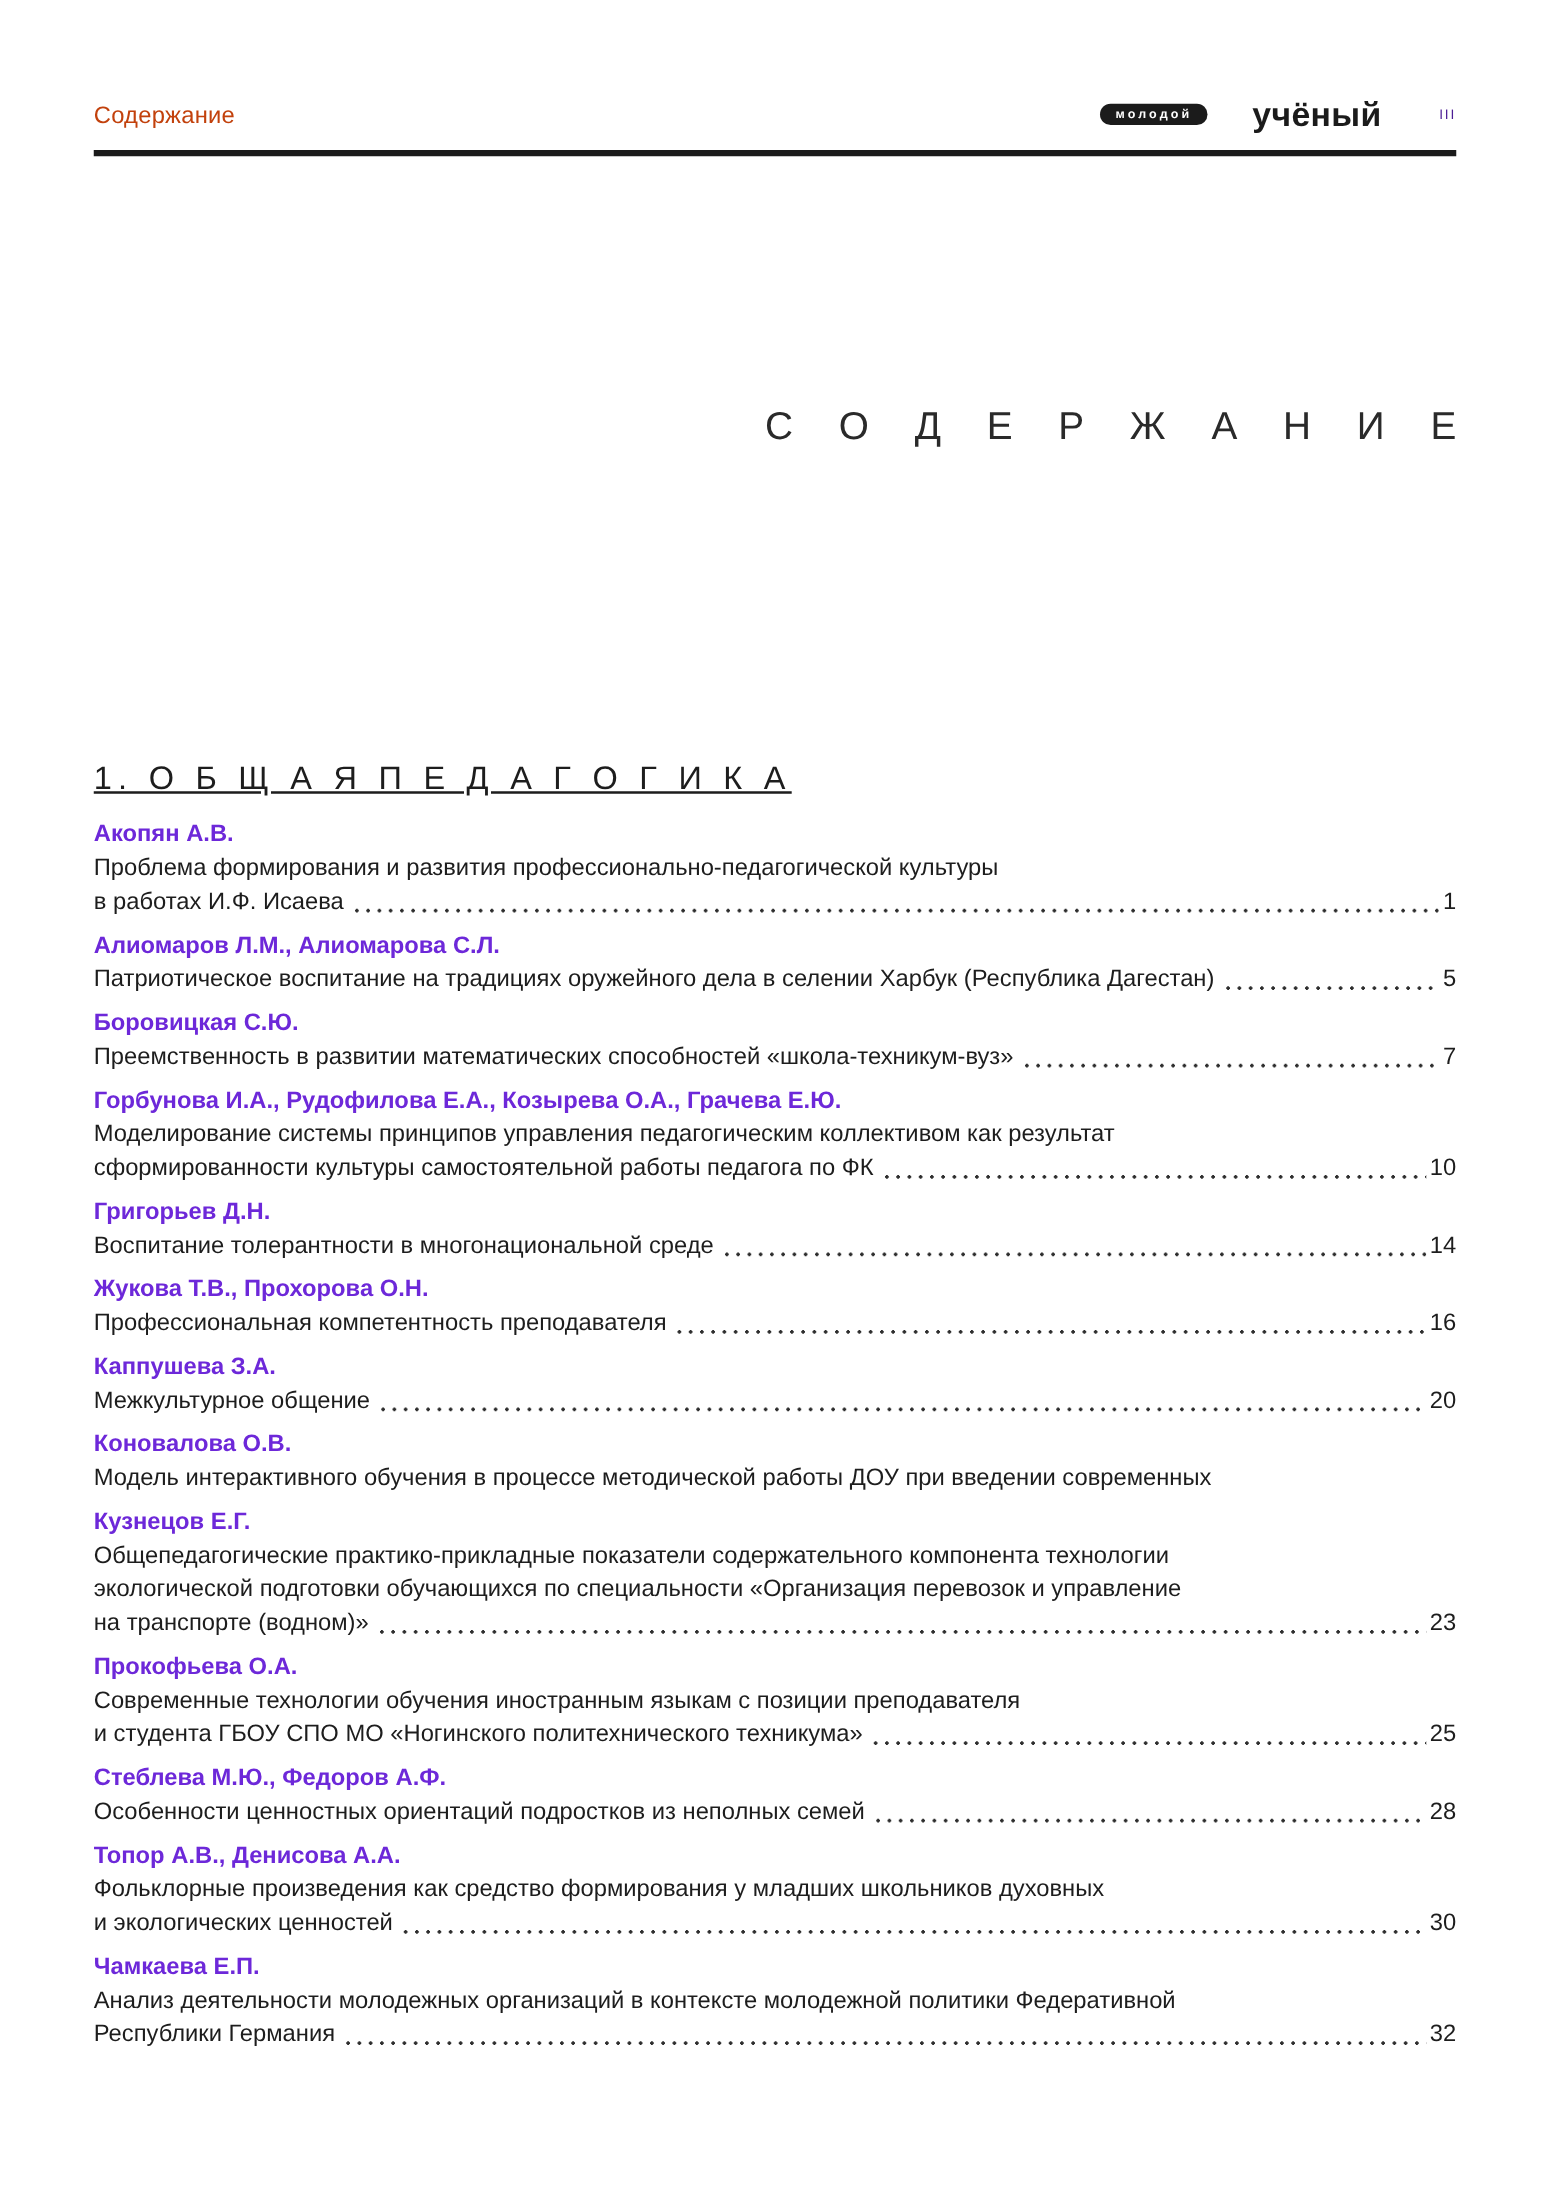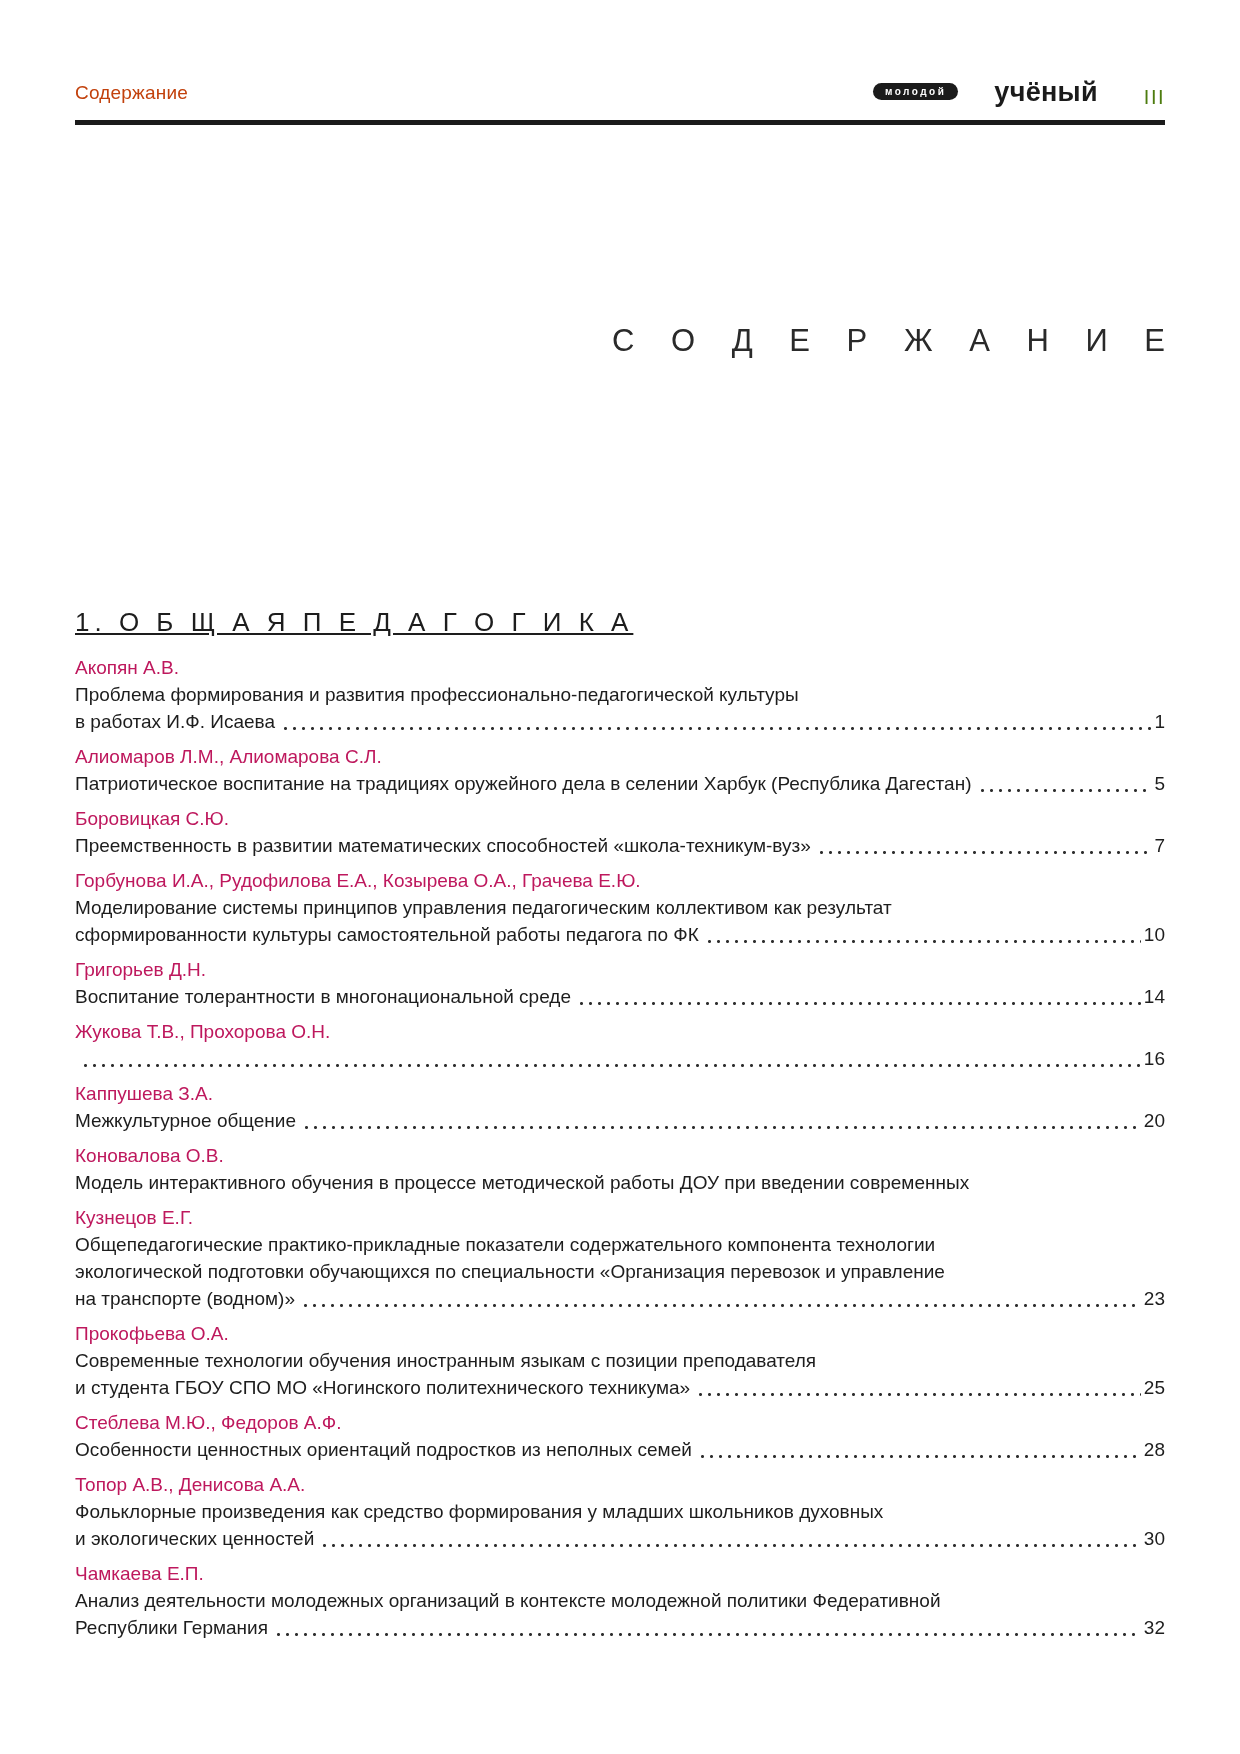--- a/index.html
+++ b/index.html
@@ -28,21 +28,21 @@
     font-size: 10px; font-weight: 700; letter-spacing: 2.5px;
     padding: 3px 12px 3px 12px;
     border-radius: 9px;
     line-height: 11px;
   }
   .logo-name {
     font-weight: 700; font-size: 27px; line-height: 20px;
     letter-spacing: 0.3px; color: #1b1b1b;
     margin-left: 36px; margin-top: -1px;
   }
-  .page-number { font-size: 20px; letter-spacing: 1.5px; color: #4d7c0f; margin: 4px 0 0 46px; }
+  .page-number { font-size: 11px; letter-spacing: 1.5px; color: #4c1d95; margin: 4px 0 0 46px; }
   .header-rule { height: 5px; background: #1b1b1b; margin-top: 0; }
 
   
   .toc-title {
     margin: 198px -14px 0 0;
     text-align: right;
     font-size: 31px; font-weight: 400;
     letter-spacing: 14px;
     color: #2a2a2a;
   }
@@ -52,21 +52,21 @@
     margin: 248px 0 16px 0;
     font-size: 26px; font-weight: 400;
     letter-spacing: 5px;
     color: #1d1d1d;
     text-decoration: underline;
   }
 
   
   .entries { }
   .entry { margin-bottom: 8px; }
-  .authors { font-weight: 400; font-size: 19px; line-height: 27px; color: #be185d; }
+  .authors { font-weight: 700; font-size: 19px; line-height: 27px; color: #6d28d9; }
   .line { display: flex; font-size: 19px; line-height: 27px; color: #1d1d1d; }
   .line-text { white-space: nowrap; flex: 0 1 auto; }
   .leader {
     flex: 1 1 auto;
     min-width: 10px;
     height: 27px;
     margin: 0 3px 0 6px;
     background-image: radial-gradient(circle, #2e2e2e 1.3px, rgba(0,0,0,0) 1.6px);
     background-size: 9px 3px;
     background-repeat: repeat-x;
@@ -144,20 +144,21 @@
     <div class="line">
           <span class="line-text">Воспитание толерантности в многонациональной среде</span>
           <span class="leader"></span>
           <span class="pg">14</span>
         </div>
       </div>
 
     <div class="entry">
       <div class="authors">Жукова Т.В., Прохорова О.Н.</div>
     <div class="line">
+          <span class="line-text">Профессиональная компетентность преподавателя</span>
           <span class="leader"></span>
           <span class="pg">16</span>
         </div>
       </div>
 
     <div class="entry">
       <div class="authors">Каппушева З.А.</div>
     <div class="line">
           <span class="line-text">Межкультурное общение</span>
           <span class="leader"></span>

